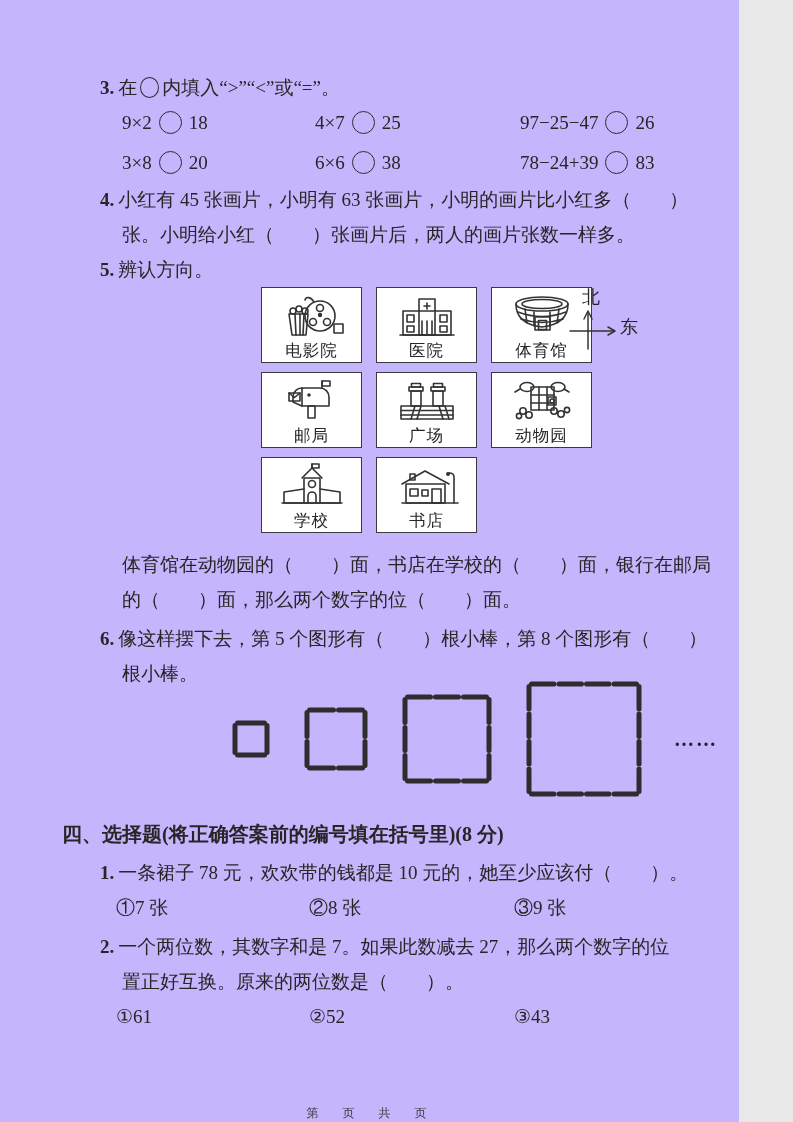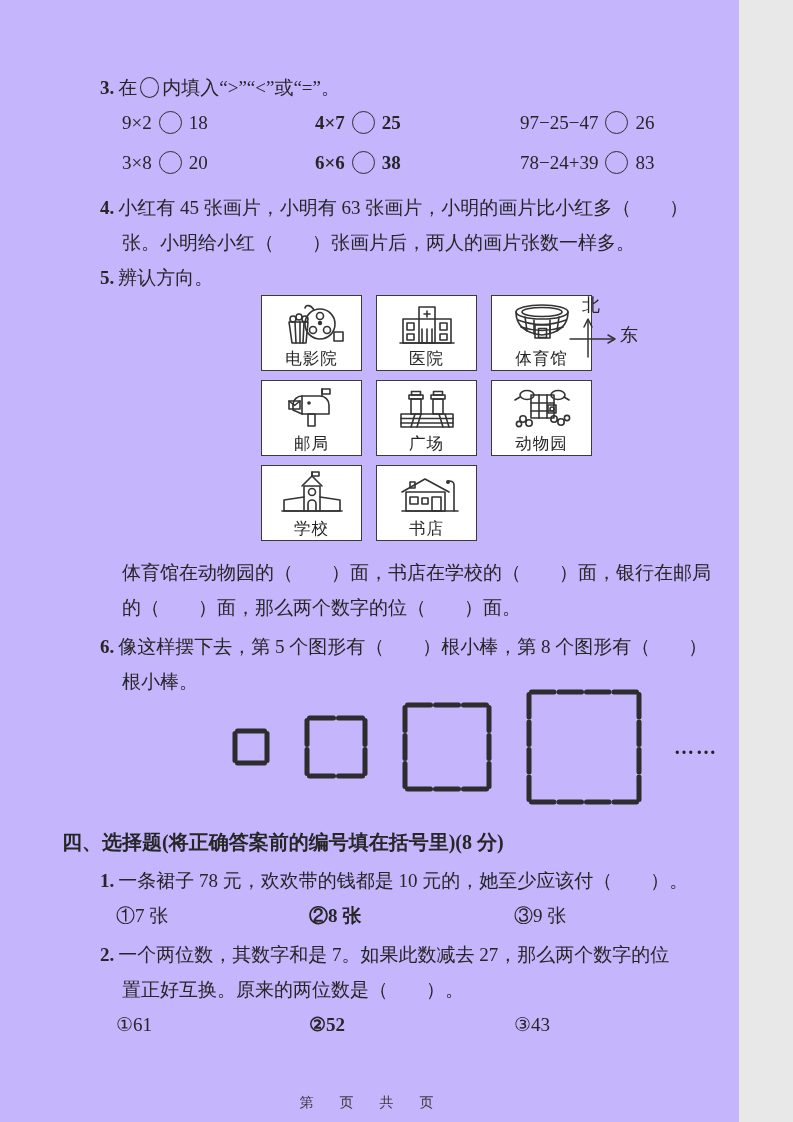--- a/index.html
+++ b/index.html
@@ -9,21 +9,21 @@
     font-family:"Liberation Serif","DejaVu Serif",serif;
     color:#262626;font-size:19px;overflow:hidden;
   }
   .qblock{margin-left:38px;}
   .qnum{font-weight:bold;margin-right:4px;}
   .qline{line-height:35px;white-space:nowrap;}
   .indent{margin-left:22px;}
   .q3-title{line-height:28px;white-space:nowrap;}
   .exprs{display:flex;margin-left:22px;height:40px;align-items:center;}
   .expr{white-space:nowrap;}
-  .w1{width:193px;}.w2{width:205px;font-weight:bold;}
+  .w1{width:193px;}.w2{width:205px;}
   .circ{display:inline-block;width:21px;height:21px;border:1.6px solid #2e2e2e;border-radius:50%;vertical-align:-5px;margin:0 7px;}
   .circ.small{width:17px;height:19px;margin:0 3px;vertical-align:-4px;}
   
   .gridwrap{position:relative;margin-left:122px;width:fit-content;margin-top:0;}
   .bgrid{display:grid;grid-template-columns:repeat(3,101px);gap:9px 14px;padding-left:39px;}
   .cell{width:101px;height:76px;border:1.5px solid #3a3a3a;background:#fff;box-sizing:border-box;
         display:flex;flex-direction:column;align-items:center;justify-content:space-between;padding:5px 2px 3px;}
   .cell svg{flex:0 0 auto;}
   .blabel{font-size:16.5px;line-height:1;letter-spacing:1px;}
   .bicon{stroke:#333;fill:none;stroke-width:1.6;stroke-linecap:round;stroke-linejoin:round;}
@@ -35,23 +35,23 @@
   .compass svg{position:absolute;left:4px;top:16px;}
   .cmp{stroke:#333;fill:none;stroke-width:1.5;stroke-linecap:round;stroke-linejoin:round;}
   
   .sticks{display:flex;align-items:center;gap:30px;margin-left:130px;margin-top:-14px;height:124px;}
   .sticks svg line{stroke:#2d2d2d;stroke-width:5;stroke-linecap:round;}
   .ellipsis{font-size:20px;font-weight:bold;letter-spacing:2px;color:#222;}
   
   .sec-title{font-weight:bold;font-size:20px;line-height:30px;margin-top:18px;white-space:nowrap;}
   .opts{display:flex;margin-left:16px;height:35px;align-items:center;}
   .opt{white-space:nowrap;}
-  .footer{position:absolute;left:0;right:0;bottom:10px;text-align:center;
+  .footer{position:absolute;left:0;right:0;bottom:0;text-align:center;
           font-family:"Liberation Sans","DejaVu Sans",sans-serif;
-          font-size:14px;letter-spacing:6px;color:#3a3a3a;}
+          font-size:12px;letter-spacing:6px;color:#3a3a3a;}
 </style>
 </head>
 <body>
 
 <div class="page">
 
   <section class="qblock">
     <div class="q3-title">
       <span class="qnum">3.</span><span>在</span><span class="circ small"></span><span>内填入“&gt;”“&lt;”或“=”。</span>
     </div>
@@ -60,21 +60,21 @@
       <span class="expr w2"><span>4×7</span><span class="circ"></span><span>25</span></span>
       <span class="expr"><span>97−25−47</span><span class="circ"></span><span>26</span></span>
     </div>
     <div class="exprs">
       <span class="expr w1"><span>3×8</span><span class="circ"></span><span>20</span></span>
       <span class="expr w2"><span>6×6</span><span class="circ"></span><span>38</span></span>
       <span class="expr"><span>78−24+39</span><span class="circ"></span><span>83</span></span>
     </div>
   </section>
 
-  <section class="qblock" style="margin-top:8px;">
+  <section class="qblock" style="">
     <div class="qline">
       <span class="qnum">4.</span><span>小红有 45 张画片，小明有 63 张画片，小明的画片比小红多（　　）</span>
     </div>
     <div class="qline indent">张。小明给小红（　　）张画片后，两人的画片张数一样多。</div>
   </section>
 
   <section class="qblock">
     <div class="qline">
       <span class="qnum">5.</span><span>辨认方向。</span>
     </div>

